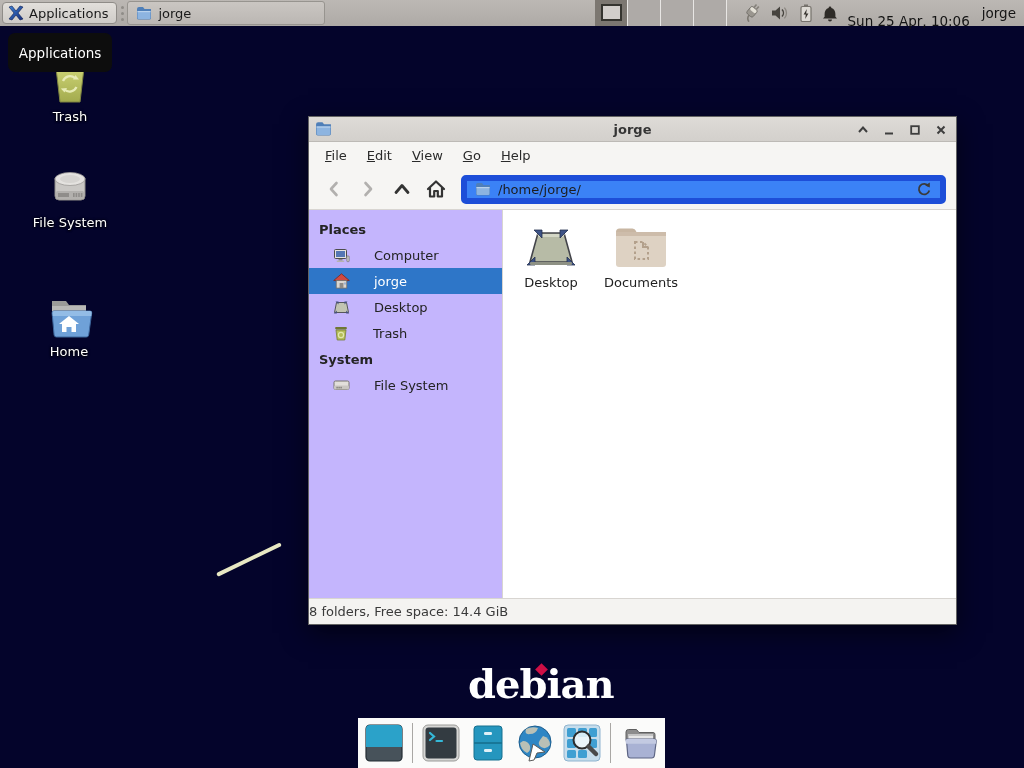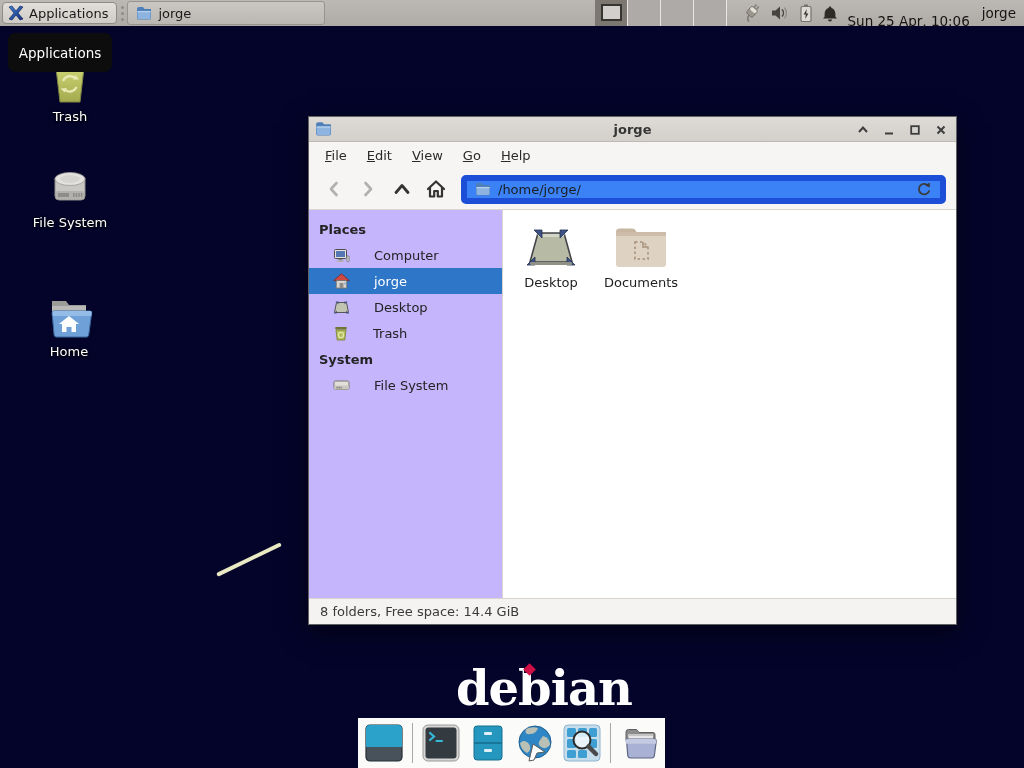--- a/index.html
+++ b/index.html
@@ -70,25 +70,25 @@
   .sidebar { width:198px; background:#c4b5fd; border-right:1px solid #d8d5d1; padding-top:6px; overflow:hidden; }
   .sb-header { font-weight:bold; font-size:13px; color:#242424; padding:6px 10px 5px 10px; }
   .sb-item { height:26px; display:flex; align-items:center; gap:24px; padding-left:24px; font-size:13px; color:#232323; }
   .sb-item.sel { background:#2e76c8; color:#ffffff; }
   .filepane { flex:1; background:#ffffff; display:grid; grid-template-columns:repeat(5,90px);
               grid-auto-rows:97px; padding:14px 0 0 3px; align-content:start; }
   .fitem { display:flex; flex-direction:column; align-items:center; }
   .fitem .flbl { margin-top:5px; font-size:13px; color:#1f1f1f; }
 
   .statusbar { height:26px; background:#f4f3f1; border-top:1px solid #d8d5d1; display:flex; align-items:center;
-               padding-left:11px; font-size:13px; color:#3a3a3a; flex:0 0 26px; }
-
-  
-  .debian { position:absolute; left:456px; top:660px; font-family:"DejaVu Serif","Liberation Serif",serif;
-            font-weight:bold; font-size:48px; color:#ffffff; letter-spacing:-1px; z-index:5; }
+               padding-left:0; font-size:13px; color:#3a3a3a; flex:0 0 26px; }
+
+  
+  .debian { position:absolute; left:468px; top:660px; font-family:"DejaVu Serif","Liberation Serif",serif;
+            font-weight:bold; font-size:40px; color:#ffffff; letter-spacing:-1px; z-index:5; }
   .debian .idot { position:absolute; left:69px; top:5px; width:9px; height:9px; background:#cf0f46;
                   transform:rotate(45deg); }
   .debian .idot-mask { position:absolute; left:68px; top:3px; width:11px; height:10px; background:#04042b; }
 
   
   .dock { position:absolute; left:358px; top:718px; width:307px; height:50px; background:#fbfbfa;
           display:flex; align-items:center; gap:9px; padding:0 7px; z-index:20; }
   .dock .sep { width:1px; height:40px; background:#a9a7a4; }
   .dock-icon { width:38px; height:38px; flex:0 0 38px; }
 </style>

